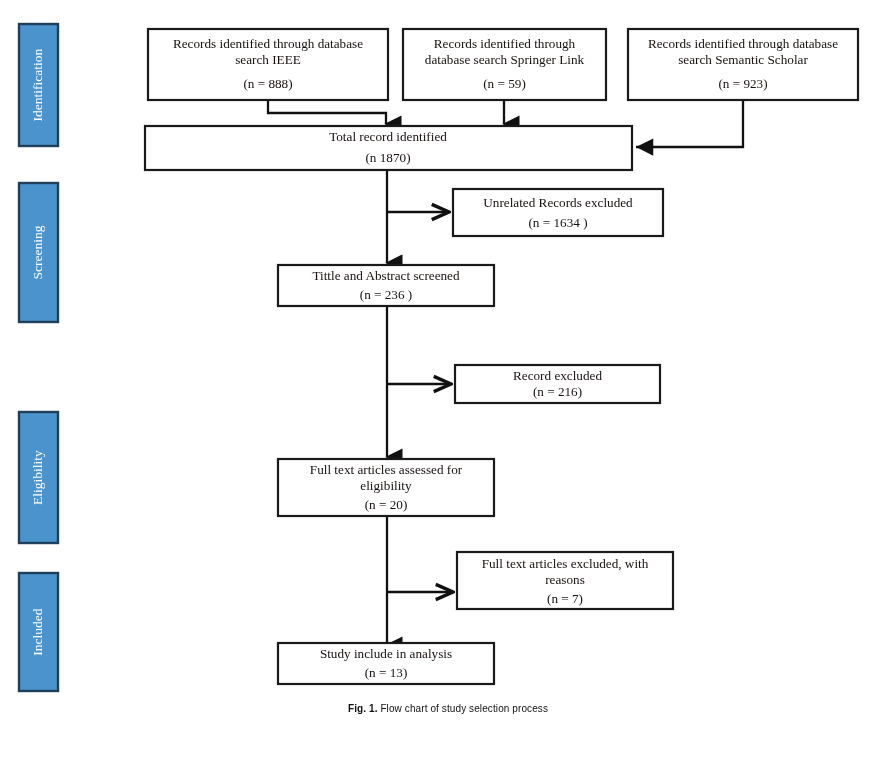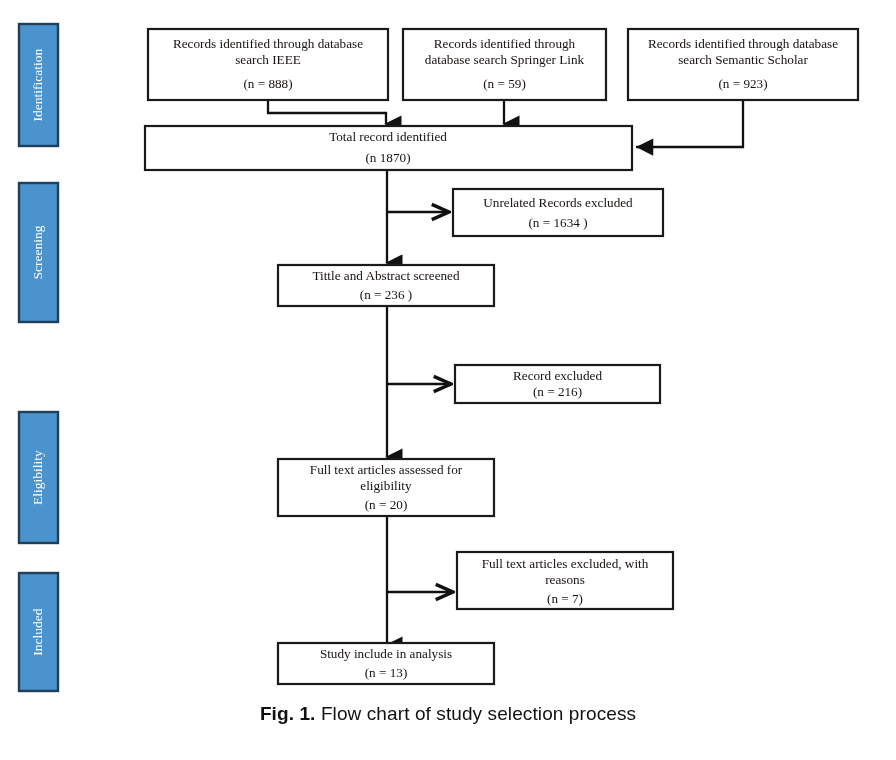--- a/index.html
+++ b/index.html
@@ -57,21 +57,21 @@
     stroke-linecap: butt;
     stroke-linejoin: miter;
   }
   .caption {
     position: absolute;
     left: 0;
     top: 703px;
     width: 896px;
     text-align: center;
     font-family: "Liberation Sans", sans-serif;
-    font-size: 19px;
+    font-size: 10px;
     color: #111111;
     letter-spacing: 0.1px;
   }
   .cap-label { font-weight: 700; }
 </style>
 </head>
 <body>
 
 <div id="stage">
 

